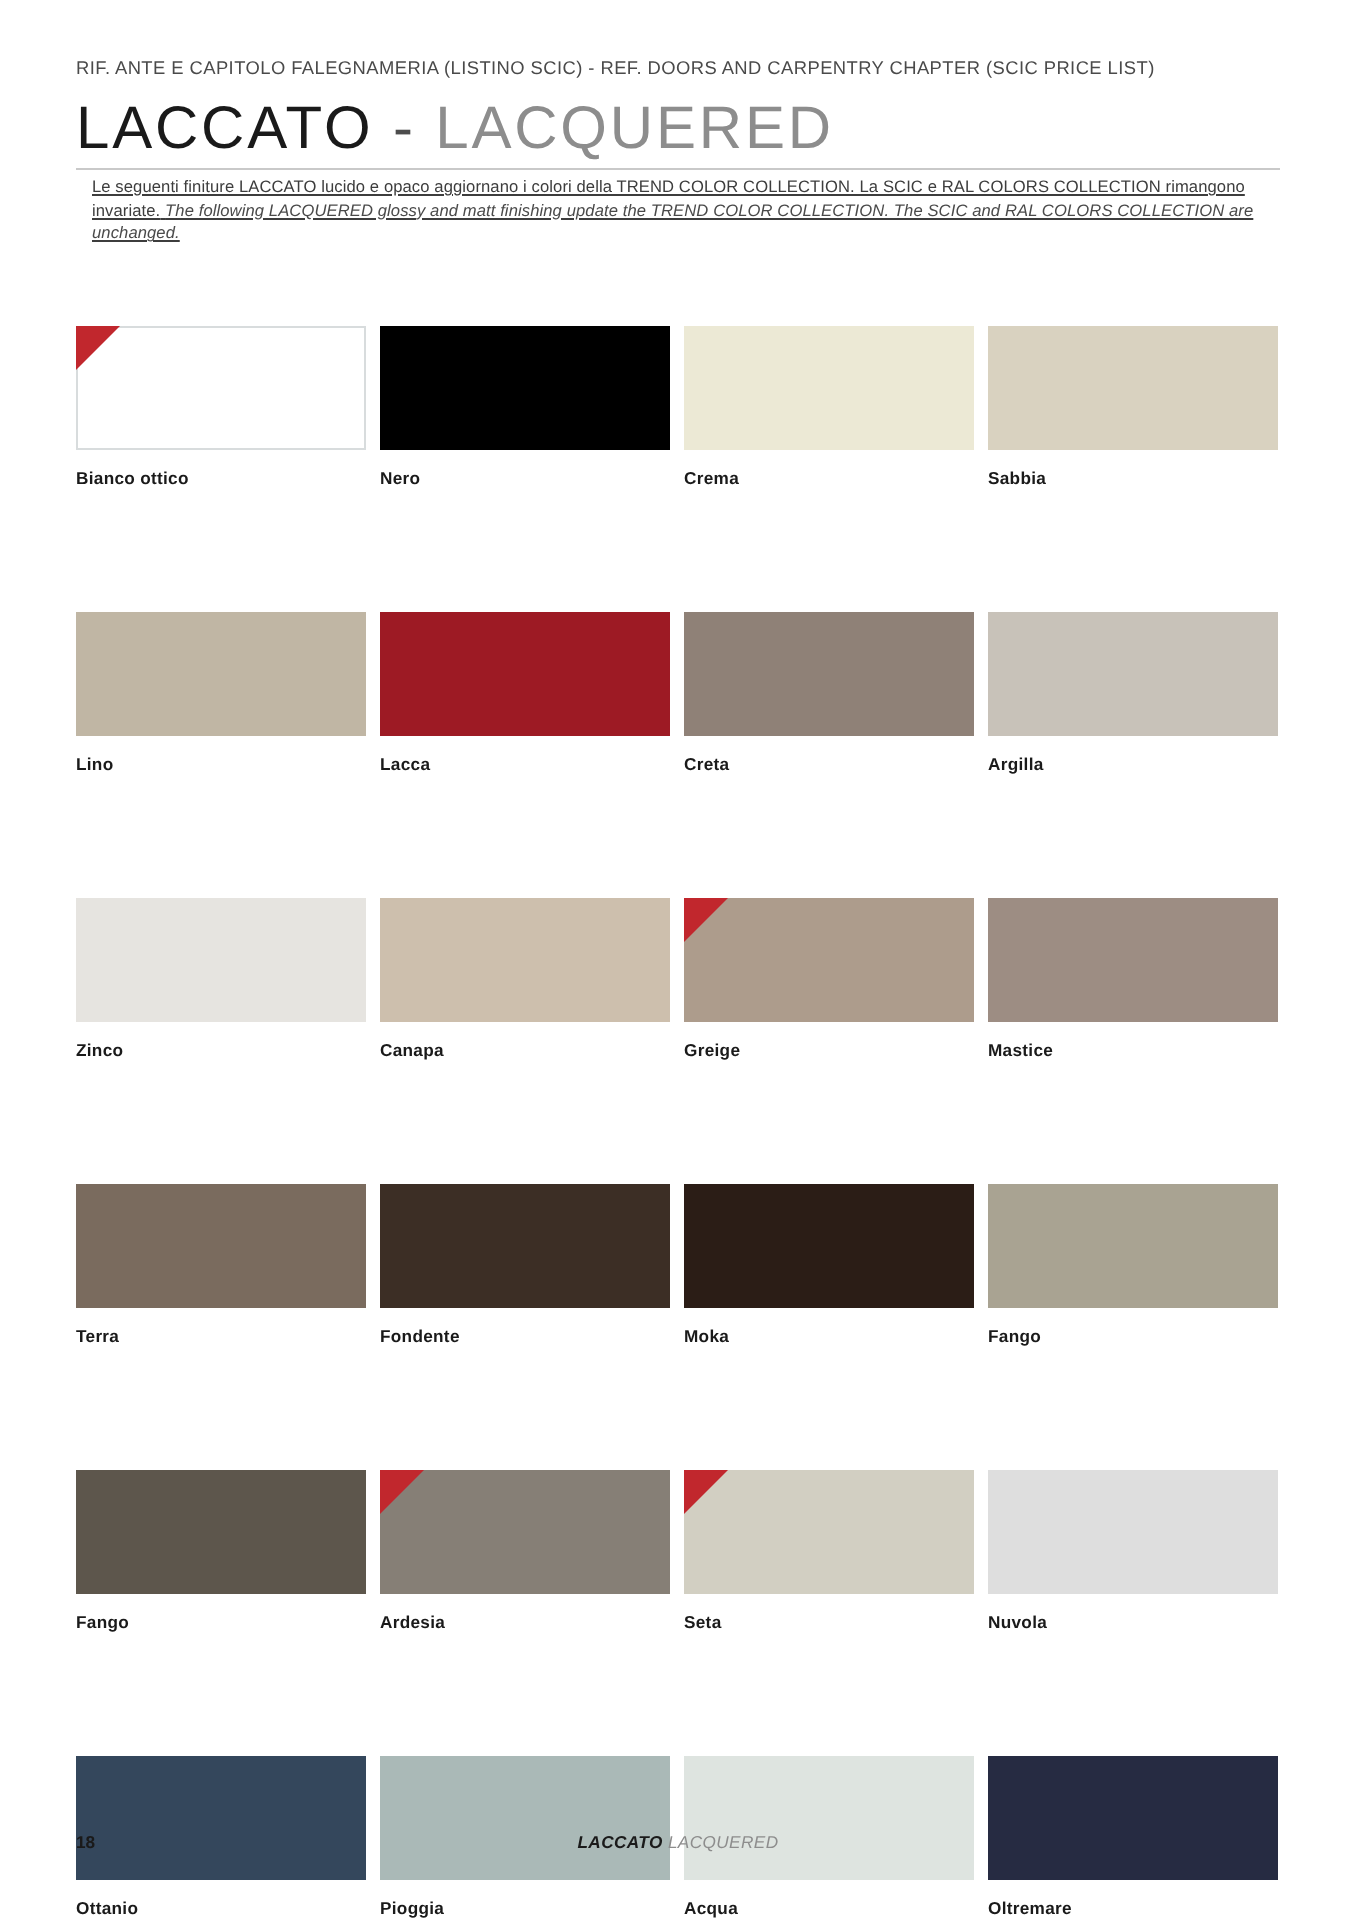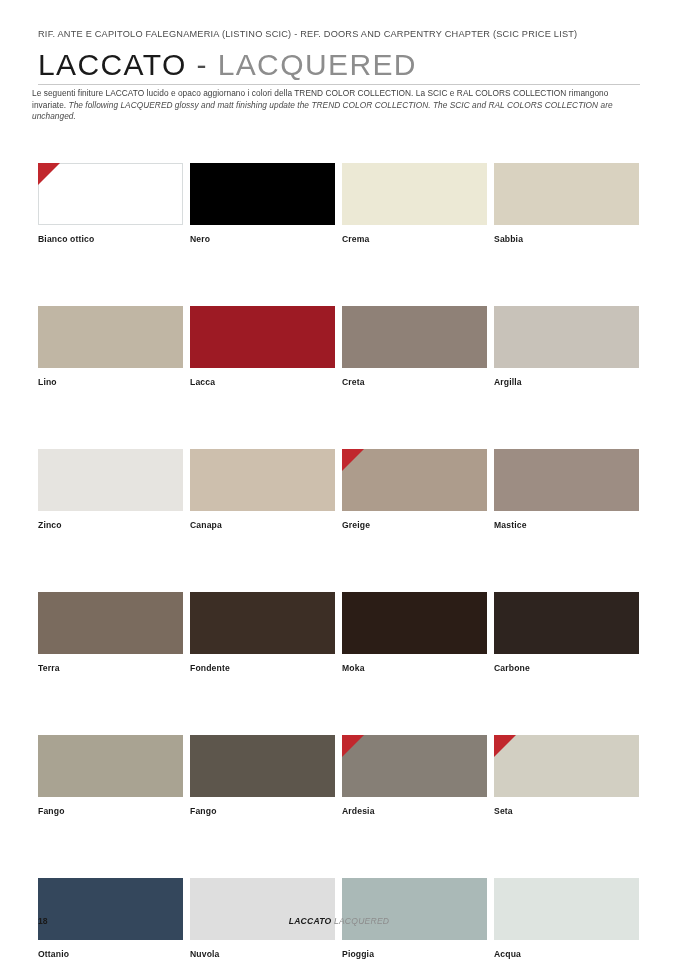--- a/index.html
+++ b/index.html
@@ -56,27 +56,28 @@
     position: absolute;
     left: 38px;
     top: 84px;
     width: 602px;
     height: 1px;
     background: #c9c9c9;
   }
 
   .intro {
     position: absolute;
-    left: 32px;
+    left: 46px;
     top: 88px;
     width: 600px;
     font-size: 8.3px;
     line-height: 11.6px;
     color: #3d3d3d;
     letter-spacing: 0.05px;
+    text-decoration: underline;
   }
   .intro .en {
     font-style: italic;
     color: #4a4a4a;
   }
 
   
   .grid {
     position: absolute;
     left: 38px;
@@ -237,50 +238,46 @@
       </div>
       <div class="cell">
         <div class="chip" style="background: rgb(60, 46, 37);"></div>
         <div class="cap">Fondente</div>
       </div>
       <div class="cell">
         <div class="chip" style="background: rgb(43, 29, 22);"></div>
         <div class="cap">Moka</div>
       </div>
       <div class="cell">
-        <div class="chip" style="background: rgb(46, 36, 31);"></div>
-        <div class="cap">Carbone</div>
-      </div>
-      <div class="cell">
         <div class="chip" style="background: rgb(169, 163, 146);"></div>
         <div class="cap">Fango</div>
       </div>
       <div class="cell">
         <div class="chip" style="background: rgb(93, 86, 76);"></div>
         <div class="cap">Fango</div>
       </div>
       <div class="cell">
         <div class="chip" style="background: rgb(134, 127, 118);">
           <span class="corner" style="border-top-color: rgb(193, 39, 45);"></span>
         </div>
         <div class="cap">Ardesia</div>
       </div>
       <div class="cell">
         <div class="chip" style="background: rgb(210, 207, 194);">
           <span class="corner" style="border-top-color: rgb(193, 39, 45);"></span>
         </div>
         <div class="cap">Seta</div>
       </div>
       <div class="cell">
+        <div class="chip" style="background: rgb(222, 222, 222);"></div>
+        <div class="cap">Nuvola</div>
+      </div>
+      <div class="cell">
         <div class="chip" style="background: rgb(52, 71, 92);"></div>
         <div class="cap">Ottanio</div>
-      </div>
-      <div class="cell">
-        <div class="chip" style="background: rgb(222, 222, 222);"></div>
-        <div class="cap">Nuvola</div>
       </div>
       <div class="cell">
         <div class="chip" style="background: rgb(170, 185, 183);"></div>
         <div class="cap">Pioggia</div>
       </div>
       <div class="cell">
         <div class="chip" style="background: rgb(222, 228, 224);"></div>
         <div class="cap">Acqua</div>
       </div>
       <div class="cell">

